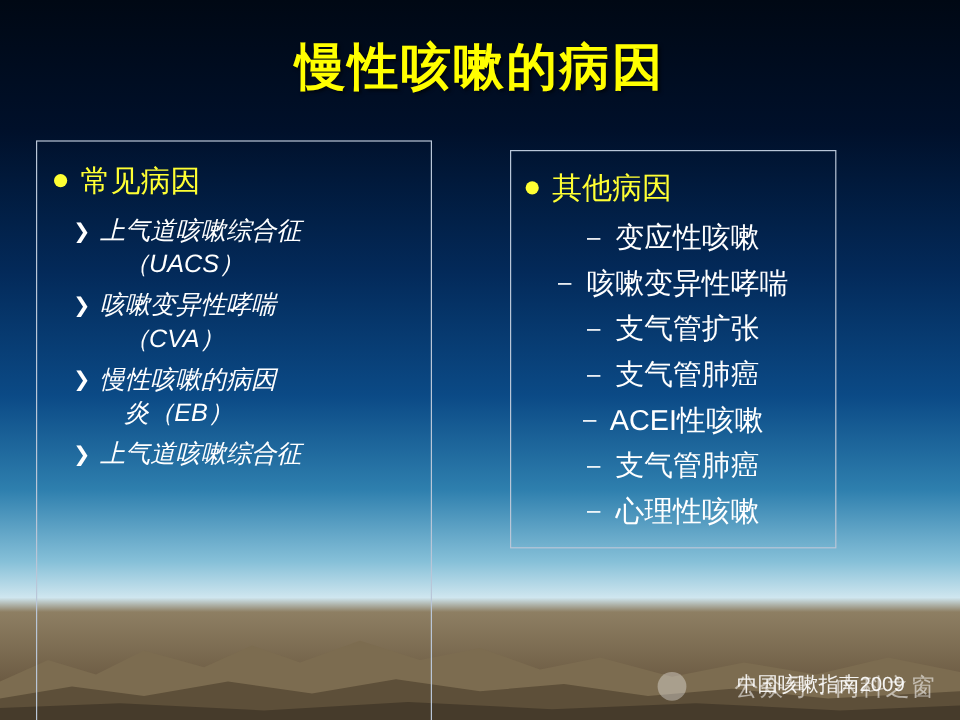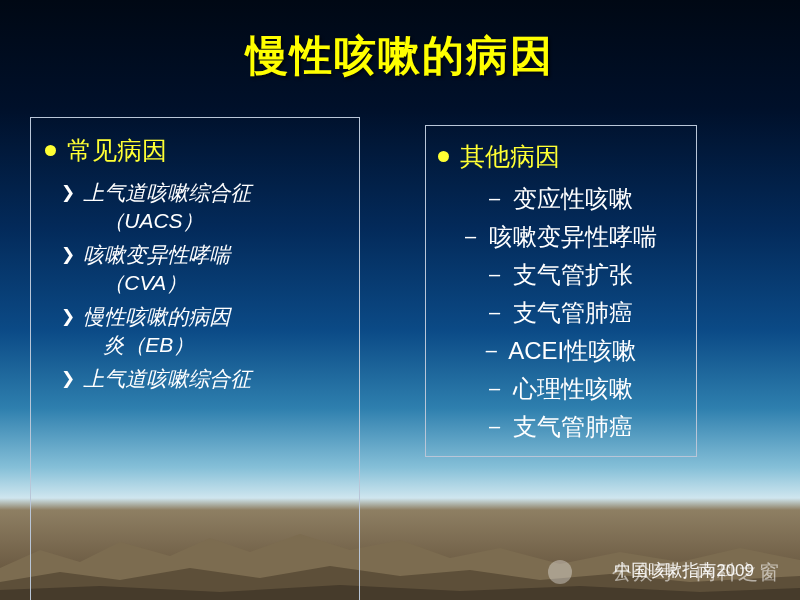--- a/index.html
+++ b/index.html
@@ -214,25 +214,25 @@
       <div class="sub-item-right">
         <span class="dash">–</span>
         <span>支气管肺癌</span>
       </div>
       <div class="sub-item-right">
         <span class="dash">–</span>
         <span>ACEI性咳嗽</span>
       </div>
       <div class="sub-item-right">
         <span class="dash">–</span>
+        <span>支气管肺癌</span>
+      </div>
+      <div class="sub-item-right">
+        <span class="dash">–</span>
         <span>心理性咳嗽</span>
-      </div>
-      <div class="sub-item-right">
-        <span class="dash">–</span>
-        <span>支气管肺癌</span>
       </div>
     </div>
   </div>
 
   <div class="wm-logo"></div>
   <div class="watermark">公众号：内科之窗</div>
   <div class="footer-credit">中国咳嗽指南2009</div>
 
 </div>
 

